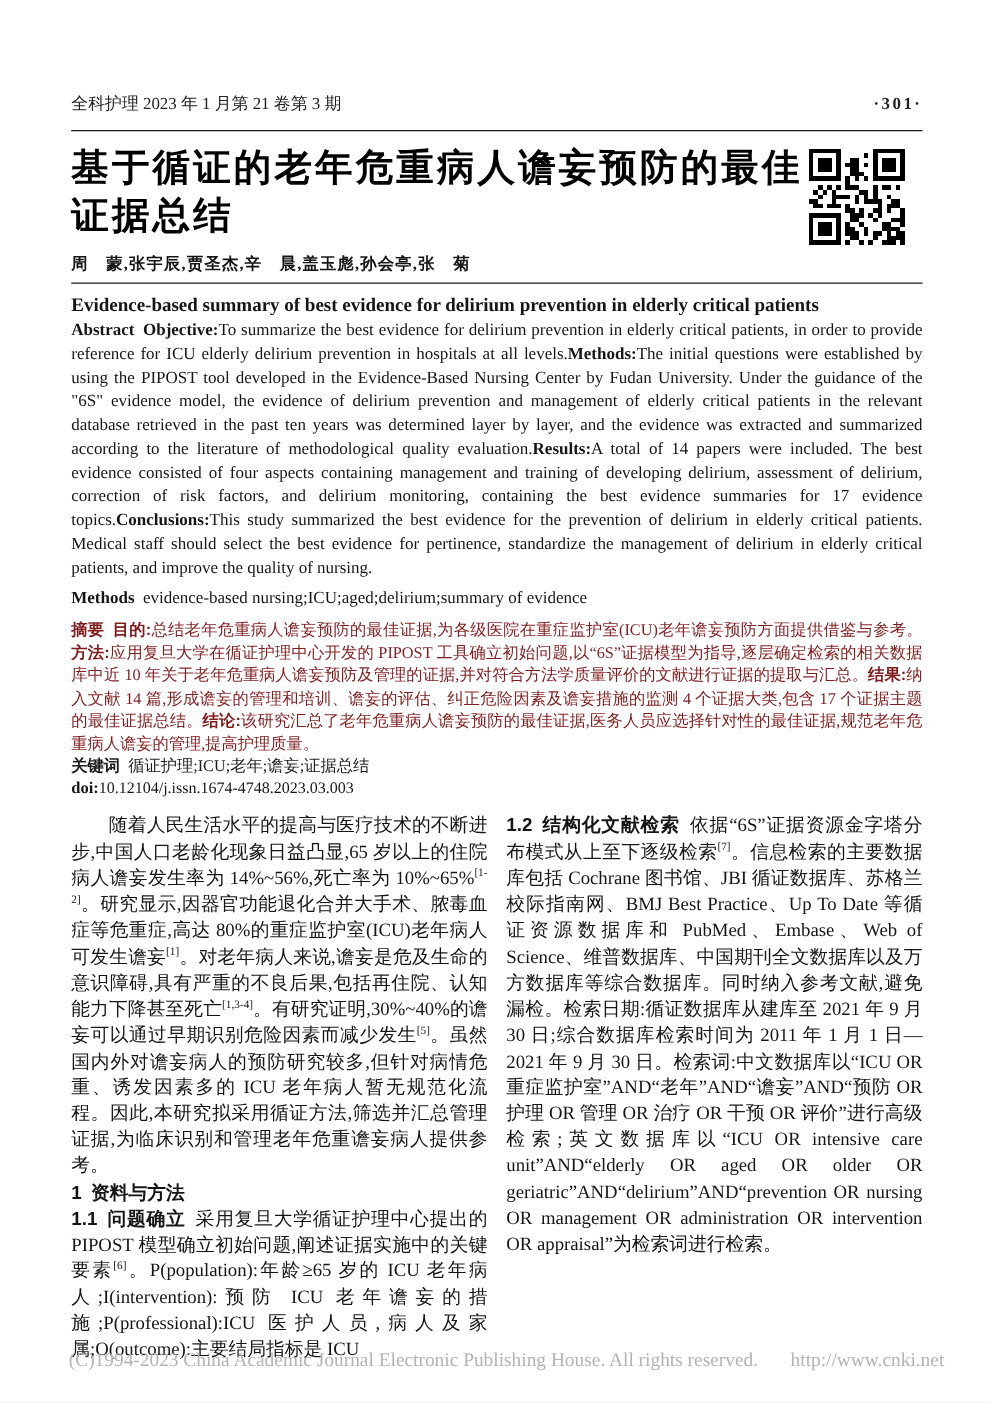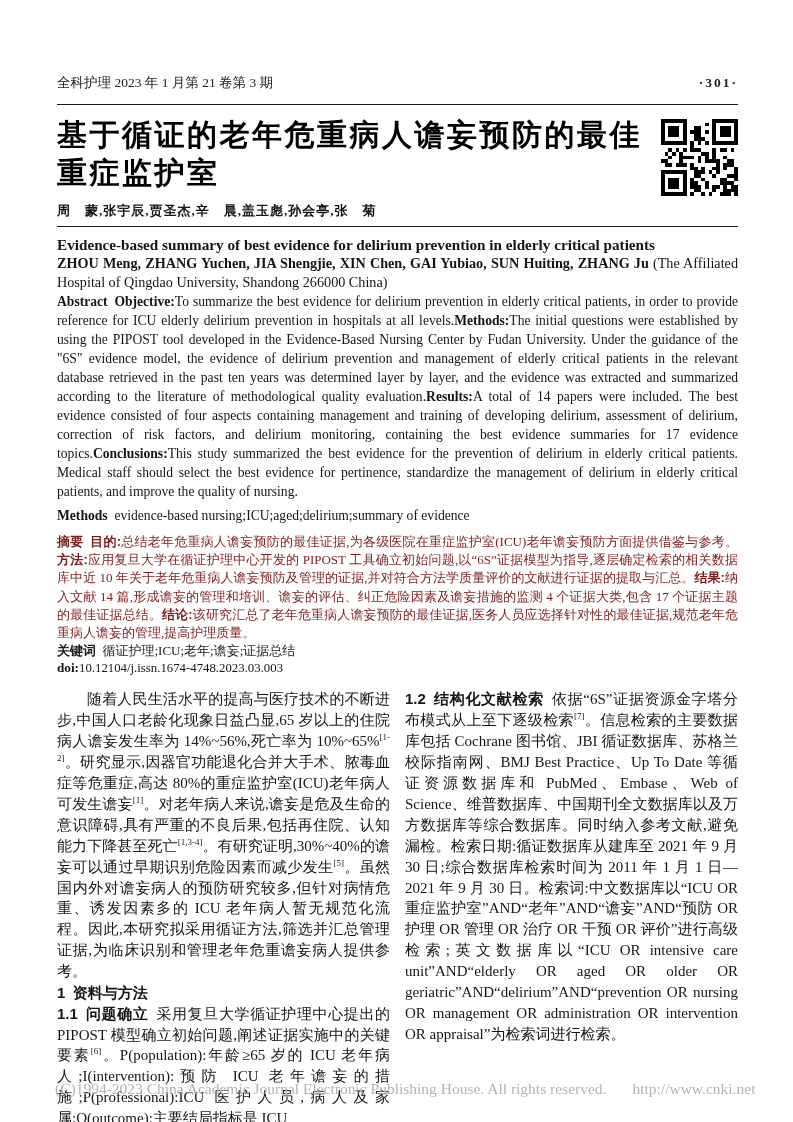--- a/index.html
+++ b/index.html
@@ -5,21 +5,21 @@
   html,body{margin:0;padding:0;background:#e9e9e9;}
   .page{position:relative;width:793px;height:1122px;background:#ffffff;margin:0 auto;
         font-family:"Liberation Serif","DejaVu Serif",serif;color:#151515;overflow:hidden;padding-left:24px;}
   .inner{position:absolute;left:57px;top:74px;width:681px;}
 
   .hdr{display:flex;justify-content:space-between;align-items:baseline;
        font-size:13.5px;color:#222;}
   .hdr .pageno{letter-spacing:2px;font-weight:bold;}
   .rule1{border-bottom:1.6px solid #1b1b1b;margin-top:12px;}
 
-  .title-row{display:flex;justify-content:space-between;margin-top:11px;}
+  .title-row{display:flex;justify-content:flex-start;margin-top:11px;}
   .cn-title{width:590px;font-family:"Liberation Sans","DejaVu Sans",sans-serif;
             font-weight:700;font-size:30px;line-height:38px;letter-spacing:2.5px;color:#000;}
   .qr{width:77px;height:77px;margin-top:3px;flex:0 0 auto;}
 
   .cn-authors{margin-top:7px;font-weight:700;font-size:13px;line-height:16px;letter-spacing:1px;}
   .rule2{border-bottom:1.2px solid #1b1b1b;margin-top:7px;}
 
   .en-title{margin-top:8px;font-weight:700;font-size:15.2px;line-height:19px;}
   .en-authors{font-size:14.2px;line-height:19px;text-align:justify;}
   .en-abstract{font-size:13.6px;line-height:19px;text-align:justify;}
@@ -52,32 +52,31 @@
 
     <div class="hdr">
       <span>全科护理 2023 年 1 月第 21 卷第 3 期</span>
       <span class="pageno">·301·</span>
     </div>
     <div class="rule1"></div>
 
     <div class="title-row">
       <div class="cn-title">
         <div>基于循证的老年危重病人谵妄预防的最佳</div>
-        <div>重症监护室</div>
+        <div>证据总结</div>
       </div>
       <svg class="qr" viewBox="0 0 21 21" shape-rendering="crispEdges" aria-hidden="true">
           <path d="M0 0h1v1h-1zM1 0h1v1h-1zM2 0h1v1h-1zM3 0h1v1h-1zM4 0h1v1h-1zM5 0h1v1h-1zM6 0h1v1h-1zM14 0h1v1h-1zM15 0h1v1h-1zM16 0h1v1h-1zM17 0h1v1h-1zM18 0h1v1h-1zM19 0h1v1h-1zM20 0h1v1h-1zM0 1h1v1h-1zM6 1h1v1h-1zM12 1h1v1h-1zM14 1h1v1h-1zM20 1h1v1h-1zM0 2h1v1h-1zM2 2h1v1h-1zM3 2h1v1h-1zM4 2h1v1h-1zM6 2h1v1h-1zM9 2h1v1h-1zM10 2h1v1h-1zM14 2h1v1h-1zM16 2h1v1h-1zM17 2h1v1h-1zM18 2h1v1h-1zM20 2h1v1h-1zM0 3h1v1h-1zM2 3h1v1h-1zM3 3h1v1h-1zM4 3h1v1h-1zM6 3h1v1h-1zM8 3h1v1h-1zM9 3h1v1h-1zM10 3h1v1h-1zM12 3h1v1h-1zM14 3h1v1h-1zM16 3h1v1h-1zM17 3h1v1h-1zM18 3h1v1h-1zM20 3h1v1h-1zM0 4h1v1h-1zM2 4h1v1h-1zM3 4h1v1h-1zM4 4h1v1h-1zM6 4h1v1h-1zM9 4h1v1h-1zM10 4h1v1h-1zM14 4h1v1h-1zM16 4h1v1h-1zM17 4h1v1h-1zM18 4h1v1h-1zM20 4h1v1h-1zM0 5h1v1h-1zM6 5h1v1h-1zM9 5h1v1h-1zM10 5h1v1h-1zM11 5h1v1h-1zM14 5h1v1h-1zM20 5h1v1h-1zM0 6h1v1h-1zM1 6h1v1h-1zM2 6h1v1h-1zM3 6h1v1h-1zM4 6h1v1h-1zM5 6h1v1h-1zM6 6h1v1h-1zM8 6h1v1h-1zM10 6h1v1h-1zM12 6h1v1h-1zM14 6h1v1h-1zM15 6h1v1h-1zM16 6h1v1h-1zM17 6h1v1h-1zM18 6h1v1h-1zM19 6h1v1h-1zM20 6h1v1h-1zM8 7h1v1h-1zM2 8h1v1h-1zM4 8h1v1h-1zM6 8h1v1h-1zM8 8h1v1h-1zM9 8h1v1h-1zM10 8h1v1h-1zM14 8h1v1h-1zM16 8h1v1h-1zM17 8h1v1h-1zM19 8h1v1h-1zM1 9h1v1h-1zM3 9h1v1h-1zM5 9h1v1h-1zM11 9h1v1h-1zM12 9h1v1h-1zM14 9h1v1h-1zM2 10h1v1h-1zM5 10h1v1h-1zM6 10h1v1h-1zM7 10h1v1h-1zM8 10h1v1h-1zM10 10h1v1h-1zM12 10h1v1h-1zM14 10h1v1h-1zM17 10h1v1h-1zM0 11h1v1h-1zM1 11h1v1h-1zM5 11h1v1h-1zM10 11h1v1h-1zM12 11h1v1h-1zM13 11h1v1h-1zM14 11h1v1h-1zM15 11h1v1h-1zM18 11h1v1h-1zM19 11h1v1h-1zM1 12h1v1h-1zM2 12h1v1h-1zM4 12h1v1h-1zM5 12h1v1h-1zM6 12h1v1h-1zM8 12h1v1h-1zM15 12h1v1h-1zM17 12h1v1h-1zM18 12h1v1h-1zM19 12h1v1h-1zM8 13h1v1h-1zM9 13h1v1h-1zM11 13h1v1h-1zM14 13h1v1h-1zM15 13h1v1h-1zM17 13h1v1h-1zM20 13h1v1h-1zM0 14h1v1h-1zM1 14h1v1h-1zM2 14h1v1h-1zM3 14h1v1h-1zM4 14h1v1h-1zM5 14h1v1h-1zM6 14h1v1h-1zM9 14h1v1h-1zM10 14h1v1h-1zM11 14h1v1h-1zM13 14h1v1h-1zM15 14h1v1h-1zM20 14h1v1h-1zM0 15h1v1h-1zM6 15h1v1h-1zM9 15h1v1h-1zM10 15h1v1h-1zM14 15h1v1h-1zM18 15h1v1h-1zM19 15h1v1h-1zM20 15h1v1h-1zM0 16h1v1h-1zM2 16h1v1h-1zM3 16h1v1h-1zM4 16h1v1h-1zM6 16h1v1h-1zM8 16h1v1h-1zM11 16h1v1h-1zM16 16h1v1h-1zM17 16h1v1h-1zM20 16h1v1h-1zM0 17h1v1h-1zM2 17h1v1h-1zM3 17h1v1h-1zM4 17h1v1h-1zM6 17h1v1h-1zM8 17h1v1h-1zM9 17h1v1h-1zM12 17h1v1h-1zM16 17h1v1h-1zM17 17h1v1h-1zM18 17h1v1h-1zM19 17h1v1h-1zM0 18h1v1h-1zM2 18h1v1h-1zM3 18h1v1h-1zM4 18h1v1h-1zM6 18h1v1h-1zM8 18h1v1h-1zM9 18h1v1h-1zM10 18h1v1h-1zM12 18h1v1h-1zM14 18h1v1h-1zM15 18h1v1h-1zM17 18h1v1h-1zM19 18h1v1h-1zM20 18h1v1h-1zM0 19h1v1h-1zM6 19h1v1h-1zM9 19h1v1h-1zM10 19h1v1h-1zM14 19h1v1h-1zM17 19h1v1h-1zM18 19h1v1h-1zM19 19h1v1h-1zM20 19h1v1h-1zM0 20h1v1h-1zM1 20h1v1h-1zM2 20h1v1h-1zM3 20h1v1h-1zM4 20h1v1h-1zM5 20h1v1h-1zM6 20h1v1h-1zM8 20h1v1h-1zM11 20h1v1h-1zM13 20h1v1h-1zM16 20h1v1h-1zM17 20h1v1h-1zM18 20h1v1h-1zM20 20h1v1h-1z" fill="#000"></path>
         </svg>
     </div>
 
     <div class="cn-authors">周　蒙,张宇辰,贾圣杰,辛　晨,盖玉彪,孙会亭,张　菊</div>
     <div class="rule2"></div>
 
     <div class="en-title">Evidence-based summary of best evidence for delirium prevention in elderly critical patients</div>
-    <div class="en-authors"><b>ZHOU Meng, ZHANG Yuchen, JIA Shengjie, XIN Chen, GAI Yubiao, SUN Huiting, ZHANG Ju</b> (The Affiliated Hospital of Qingdao University, Shandong 266000 China)</div>
     <div class="en-abstract"><b>Abstract</b> <b>Objective:</b>To summarize the best evidence for delirium prevention in elderly critical patients, in order to provide reference for ICU elderly delirium prevention in hospitals at all levels.<b>Methods:</b>The initial questions were established by using the PIPOST tool developed in the Evidence-Based Nursing Center by Fudan University. Under the guidance of the "6S" evidence model, the evidence of delirium prevention and management of elderly critical patients in the relevant database retrieved in the past ten years was determined layer by layer, and the evidence was extracted and summarized according to the literature of methodological quality evaluation.<b>Results:</b>A total of 14 papers were included. The best evidence consisted of four aspects containing management and training of developing delirium, assessment of delirium, correction of risk factors, and delirium monitoring, containing the best evidence summaries for 17 evidence topics.<b>Conclusions:</b>This study summarized the best evidence for the prevention of delirium in elderly critical patients. Medical staff should select the best evidence for pertinence, standardize the management of delirium in elderly critical patients, and improve the quality of nursing.</div>
     <div class="en-keywords"><b>Methods</b> evidence-based nursing;ICU;aged;delirium;summary of evidence</div>
 
     <div class="cn-abs"><b>摘要</b> <b>目的:</b>总结老年危重病人谵妄预防的最佳证据,为各级医院在重症监护室(ICU)老年谵妄预防方面提供借鉴与参考。<b>方法:</b>应用复旦大学在循证护理中心开发的 PIPOST 工具确立初始问题,以“6S”证据模型为指导,逐层确定检索的相关数据库中近 10 年关于老年危重病人谵妄预防及管理的证据,并对符合方法学质量评价的文献进行证据的提取与汇总。<b>结果:</b>纳入文献 14 篇,形成谵妄的管理和培训、谵妄的评估、纠正危险因素及谵妄措施的监测 4 个证据大类,包含 17 个证据主题的最佳证据总结。<b>结论:</b>该研究汇总了老年危重病人谵妄预防的最佳证据,医务人员应选择针对性的最佳证据,规范老年危重病人谵妄的管理,提高护理质量。</div>
     <div class="cn-kw"><b>关键词</b> 循证护理;ICU;老年;谵妄;证据总结</div>
     <div class="doi"><b>doi:</b>10.12104/j.issn.1674-4748.2023.03.003</div>
 
     <div class="cols">
       <div class="col">
         <p class="ind">随着人民生活水平的提高与医疗技术的不断进步,中国人口老龄化现象日益凸显,65 岁以上的住院病人谵妄发生率为 14%~56%,死亡率为 10%~65%<sup>[1-2]</sup>。研究显示,因器官功能退化合并大手术、脓毒血症等危重症,高达 80%的重症监护室(ICU)老年病人可发生谵妄<sup>[1]</sup>。对老年病人来说,谵妄是危及生命的意识障碍,具有严重的不良后果,包括再住院、认知能力下降甚至死亡<sup>[1,3-4]</sup>。有研究证明,30%~40%的谵妄可以通过早期识别危险因素而减少发生<sup>[5]</sup>。虽然国内外对谵妄病人的预防研究较多,但针对病情危重、诱发因素多的 ICU 老年病人暂无规范化流程。因此,本研究拟采用循证方法,筛选并汇总管理证据,为临床识别和管理老年危重谵妄病人提供参考。</p>

